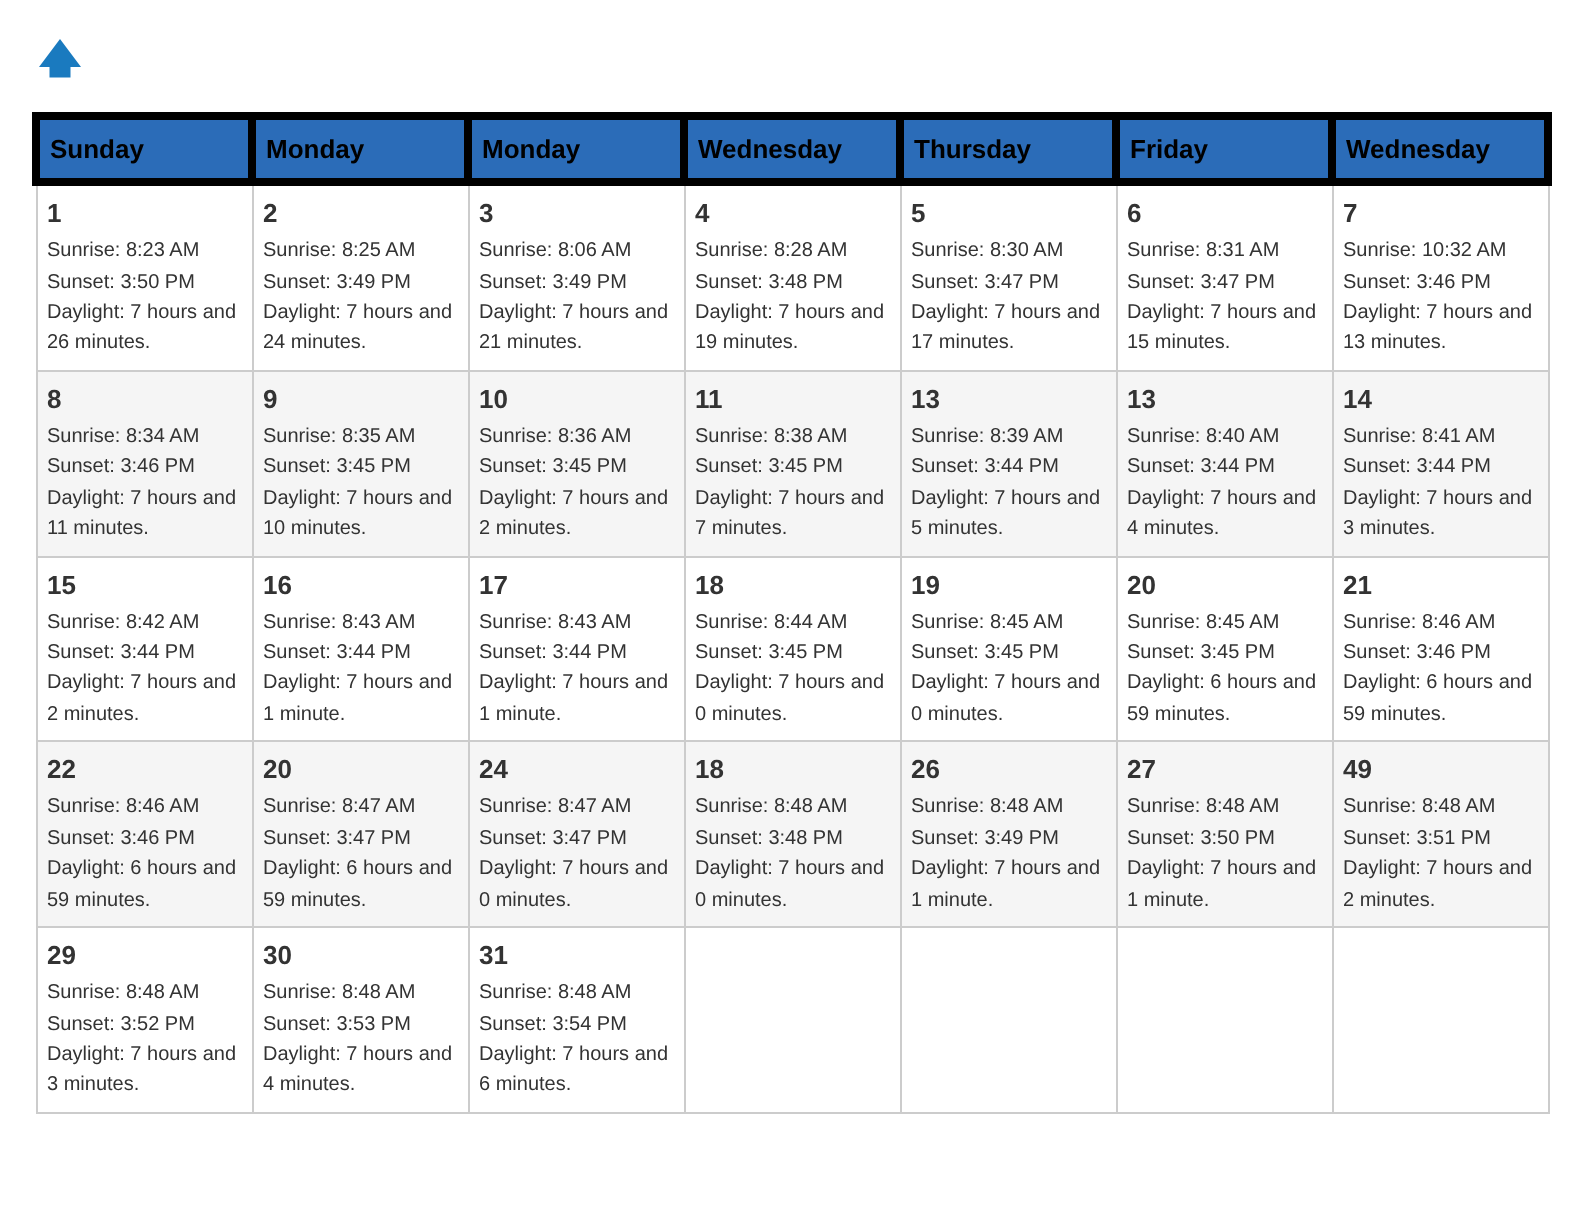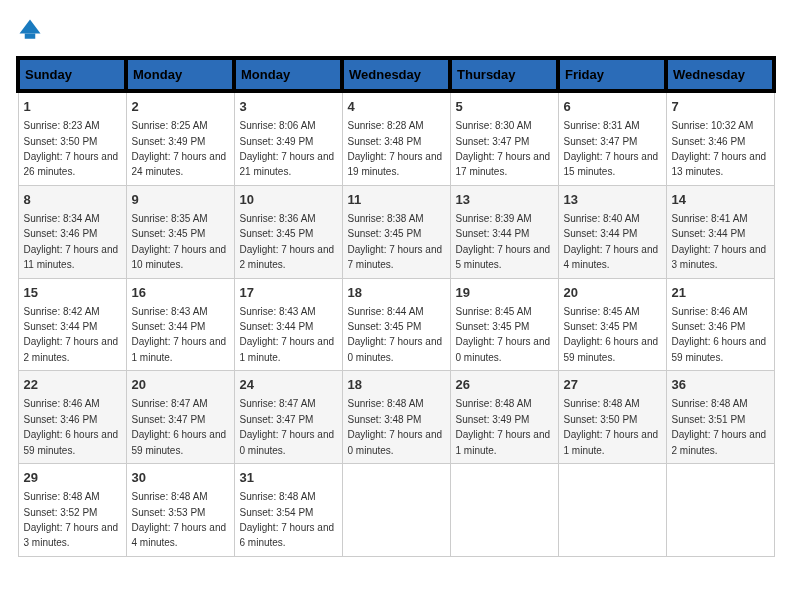--- a/index.html
+++ b/index.html
@@ -228,21 +228,21 @@
         <span class="day-info">Sunset: 3:48 PM</span><br>
         <span class="day-info">Daylight: 7 hours and 0 minutes.</span></td>
         <td><span class="day-number">26</span>
         <span class="day-info">Sunrise: 8:48 AM</span><br>
         <span class="day-info">Sunset: 3:49 PM</span><br>
         <span class="day-info">Daylight: 7 hours and 1 minute.</span></td>
         <td><span class="day-number">27</span>
         <span class="day-info">Sunrise: 8:48 AM</span><br>
         <span class="day-info">Sunset: 3:50 PM</span><br>
         <span class="day-info">Daylight: 7 hours and 1 minute.</span></td>
-        <td><span class="day-number">36</span>
+        <td><span class="day-number">49</span>
         <span class="day-info">Sunrise: 8:48 AM</span><br>
         <span class="day-info">Sunset: 3:51 PM</span><br>
         <span class="day-info">Daylight: 7 hours and 2 minutes.</span></td>
       </tr>
       <tr>
         <td><span class="day-number">29</span>
         <span class="day-info">Sunrise: 8:48 AM</span><br>
         <span class="day-info">Sunset: 3:52 PM</span><br>
         <span class="day-info">Daylight: 7 hours and 3 minutes.</span></td>
         <td><span class="day-number">30</span>

